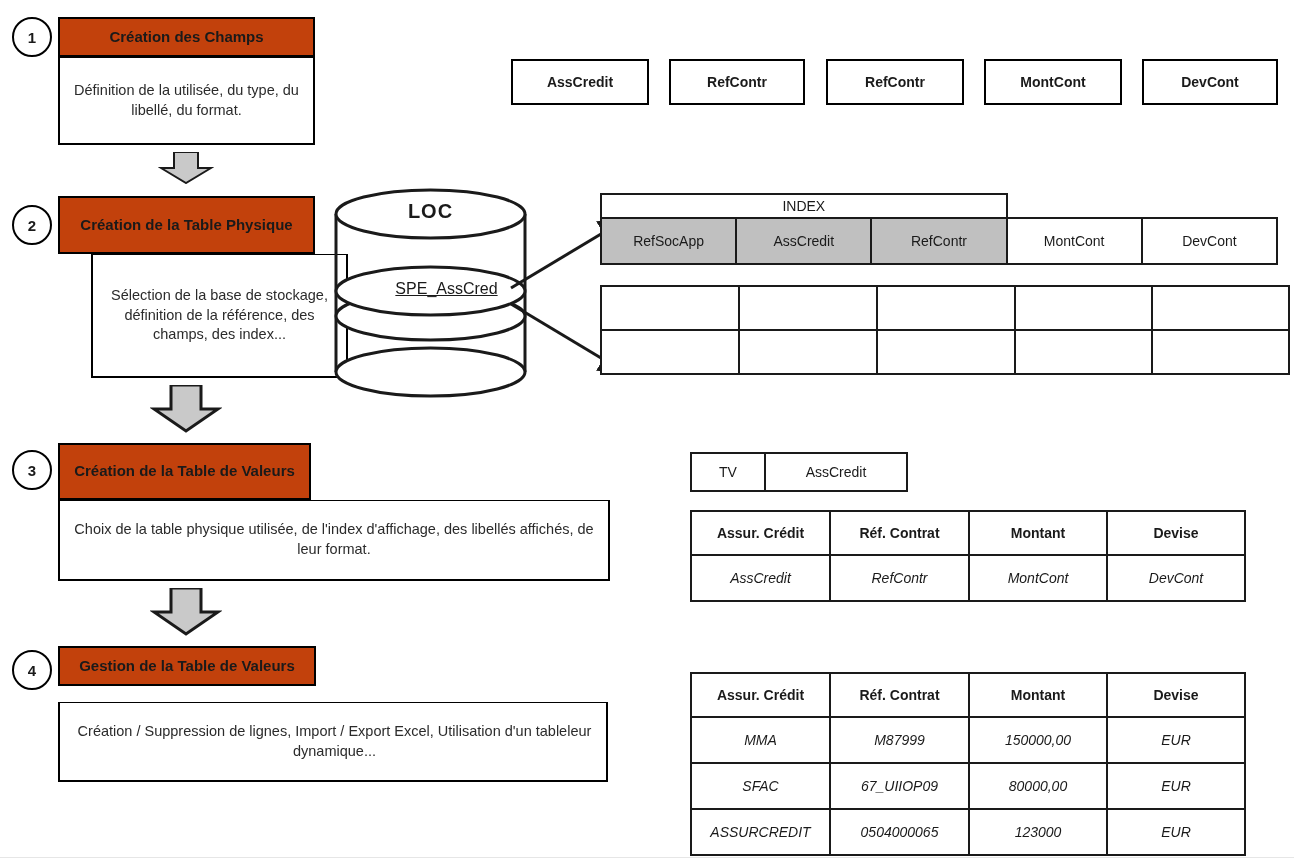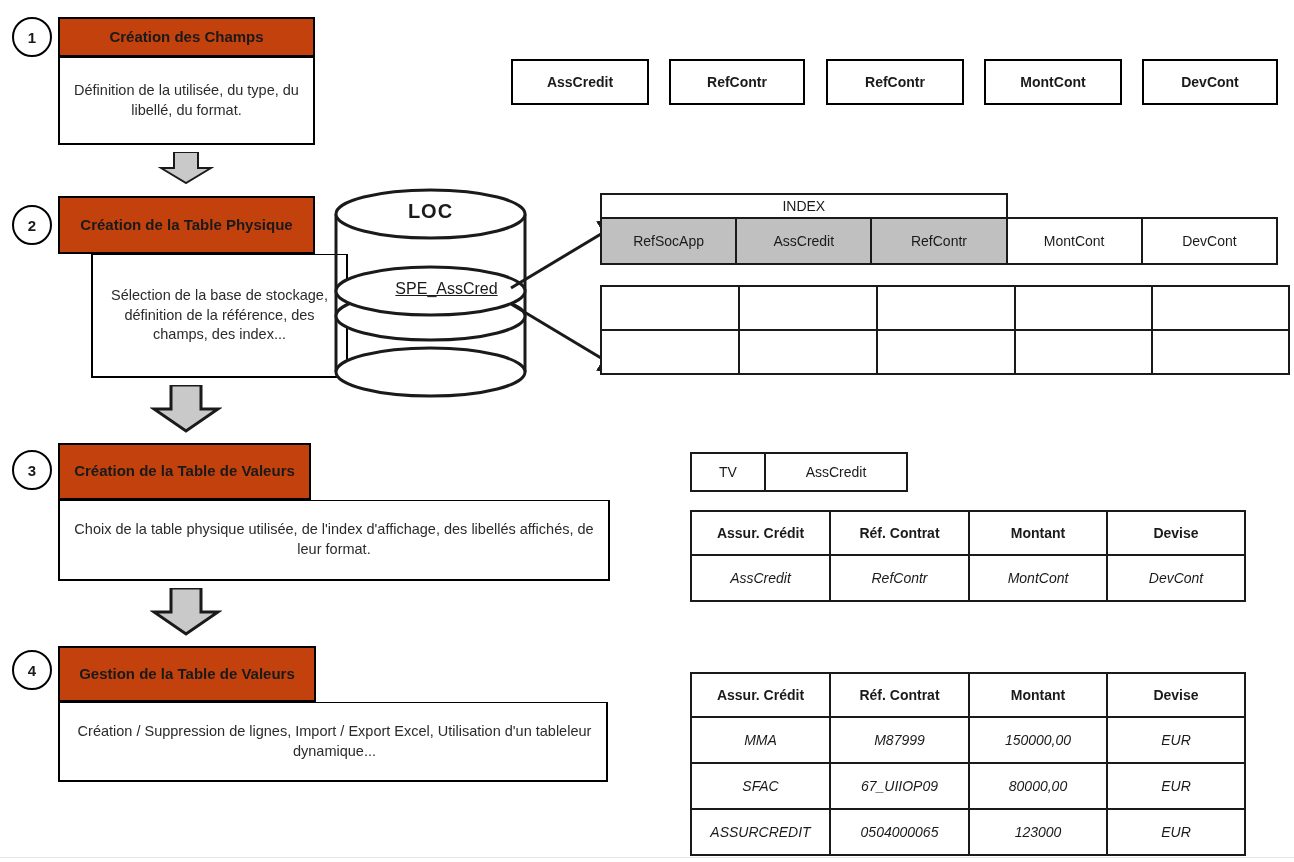--- a/index.html
+++ b/index.html
@@ -113,21 +113,21 @@
 
 <div class="abs" style="left:150px;top:588px;width:72px;height:48px;">
   <svg width="72" height="48" viewBox="0 0 72 48">
     <polygon points="21,0 51,0 51,24 68,24 36,46 4,24 21,24" fill="#c9c9c9" stroke="#1a1a1a" stroke-width="3"></polygon>
   </svg>
 </div>
 
 <div class="abs step-circle" style="left:12px;top:650px;width:40px;height:40px;">
   <span>4</span>
 </div>
-<div class="abs step-title" style="left:58px;top:646px;width:258px;height:56px;">
+<div class="abs step-title" style="left:58px;top:646px;width:258px;height:40px;">
   <span>Gestion de la Table  de Valeurs</span>
 </div>
 <div class="abs step-body" style="left:58px;top:702px;width:550px;height:80px;padding-left:11px;">
   <span>Création / Suppression de lignes, Import / Export Excel, Utilisation d'un tableleur dynamique...</span>
 </div>
 
 <div class="abs field-box" style="left:511px;top:59px;width:138px;height:46px;">
   <span>AssCredit</span>
 </div>
 <div class="abs field-box" style="left:669px;top:59px;width:136px;height:46px;">

